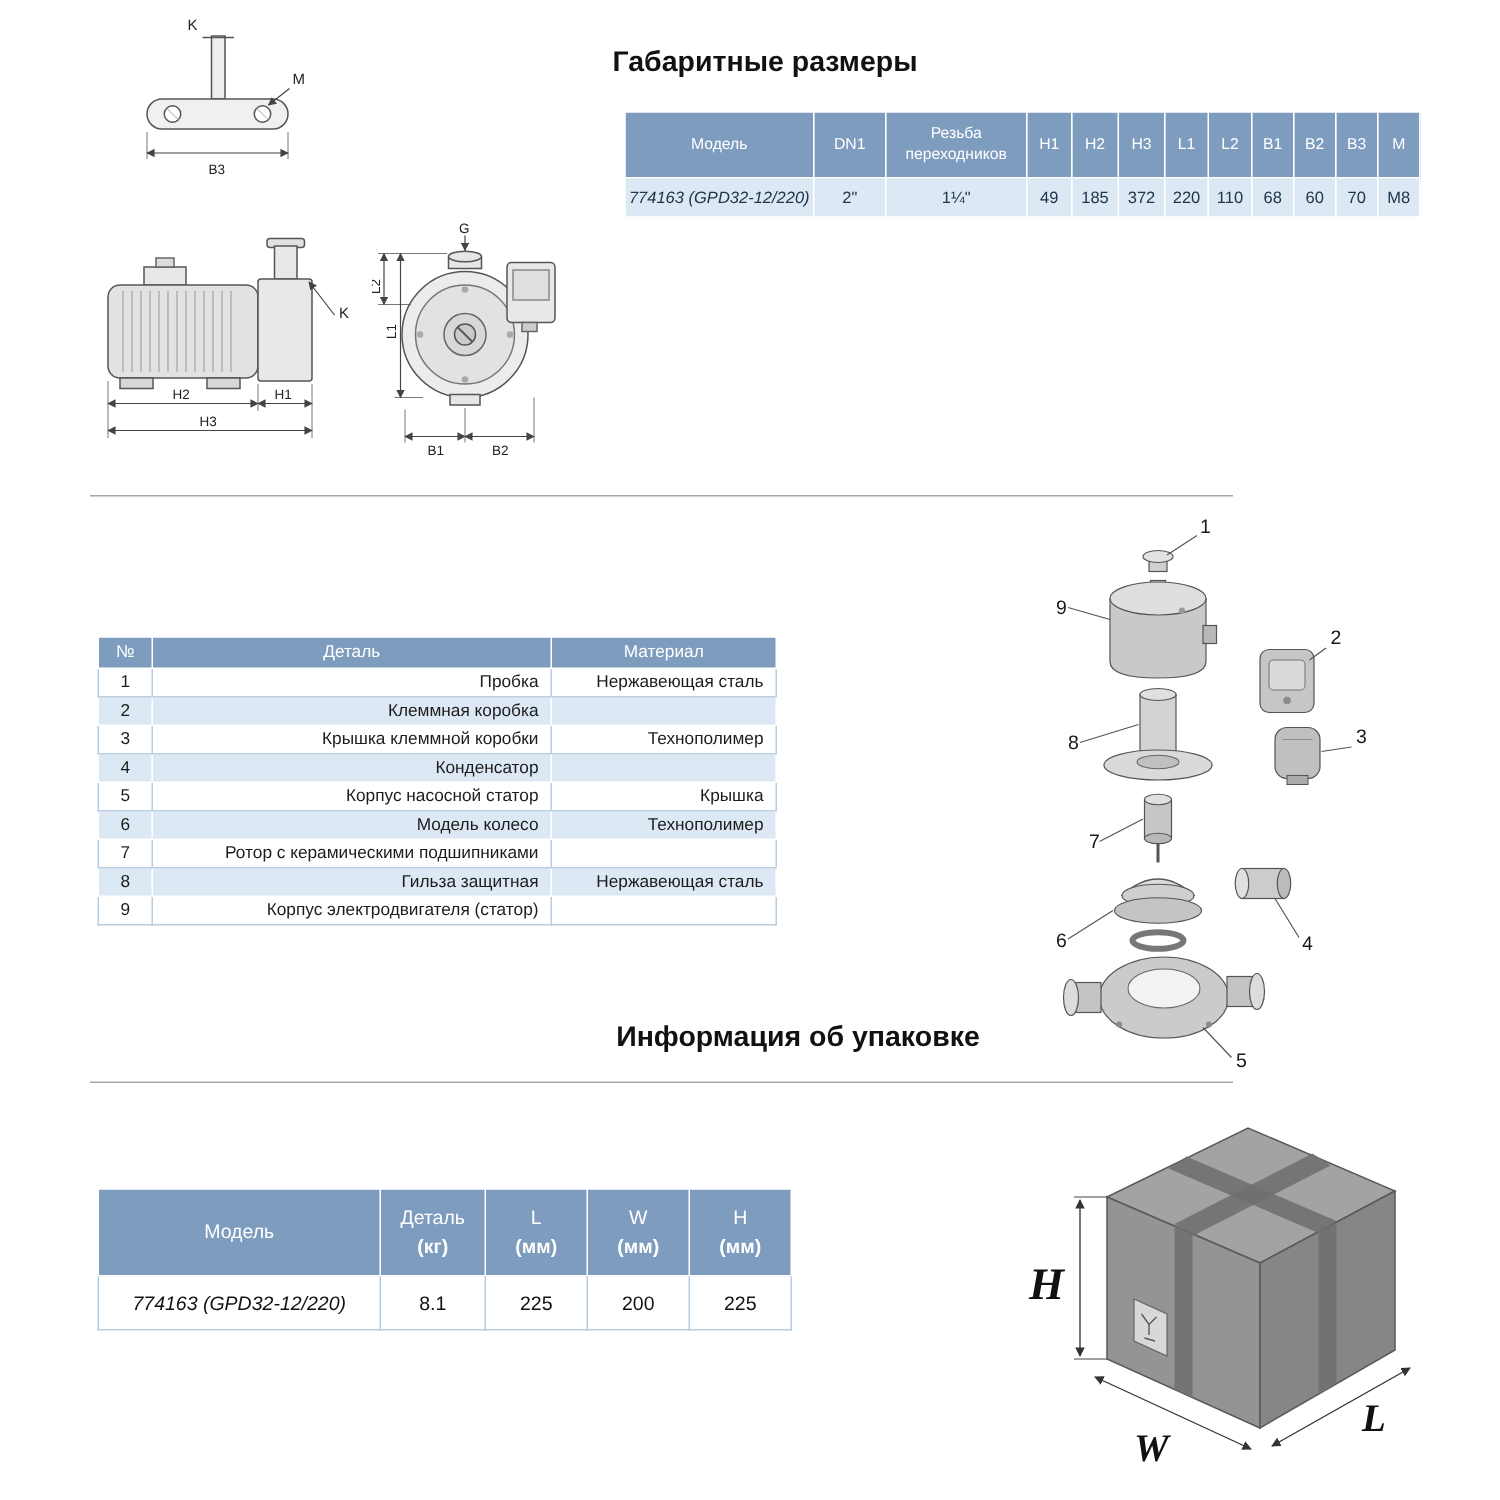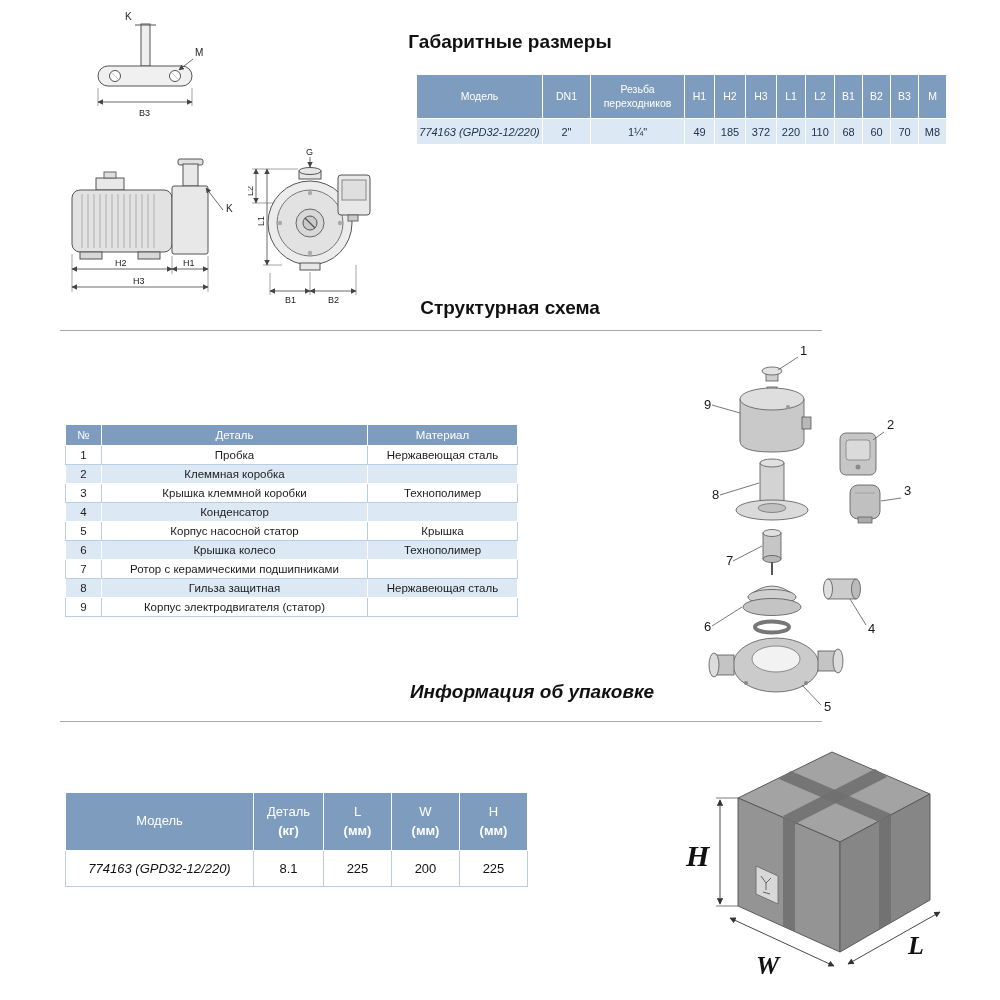--- a/index.html
+++ b/index.html
@@ -30,21 +30,21 @@
   }
 
   
   .parts-table { table-layout: fixed; width: 452px; font-size: 11.5px; }
   .parts-table th {
     background: var(--header-bg, #7E9CBE); color: #fff; font-weight: normal;
     border: 1px solid #fff; height: 21px; padding: 2px 6px; text-align: center;
   }
   .parts-table td {
     border: 1px solid var(--grid-line, #B9CEE0); background: #fff; color: #1c1c1c;
-    height: 19px; padding: 1px 8px; text-align: center; vertical-align: middle;
+    height: 19px; padding: 1px 8px; text-align: right; vertical-align: middle;
   }
   .parts-table td.num { text-align: center; padding: 1px 2px; }
   .parts-table tr.alt td { background: var(--row-alt-bg, #DCE8F4); border-color: #fff; }
 
   
   .pack-table { table-layout: fixed; width: 462px; font-size: 13px; }
   .pack-table th {
     background: var(--header-bg, #7E9CBE); color: #fff; font-weight: normal;
     border: 1px solid #fff; height: 58px; text-align: center; vertical-align: middle;
     line-height: 1.45; padding: 2px;
@@ -198,21 +198,20 @@
     <text transform="rotate(-90 16 76)" x="16" y="76" class="dim-label" text-anchor="middle">L1</text>
     <line x1="22" y1="128" x2="22" y2="150" stroke="#666" stroke-width="0.6"></line>
     <line x1="62" y1="127" x2="62" y2="150" stroke="#666" stroke-width="0.6"></line>
     <line x1="108" y1="120" x2="108" y2="150" stroke="#666" stroke-width="0.6"></line>
     <line x1="22" y1="146" x2="62" y2="146" stroke="#444" stroke-width="0.8" marker-start="url(#m-fv)" marker-end="url(#m-fv)"></line>
     <line x1="62" y1="146" x2="108" y2="146" stroke="#444" stroke-width="0.8" marker-start="url(#m-fv)" marker-end="url(#m-fv)"></line>
     <text x="37" y="158" class="dim-label">B1</text>
     <text x="80" y="158" class="dim-label">B2</text>
   </svg>
 
-  <h2 class="abs title" style="left:300px; top:297px; width:420px;">Структурная схема</h2>
   <div class="abs divider" style="left:60px; top:330px; width:762px;"></div>
 
   <table class="abs parts-table" style="left:65px; top:424px;">
     <colgroup>
         <col style="width:36px">
         <col style="width:266px">
         <col style="width:150px">
       </colgroup>
     <thead>
       <tr>
@@ -242,21 +241,21 @@
         <td>Конденсатор</td>
         <td></td>
       </tr>
       <tr>
         <td class="num">5</td>
         <td>Корпус насосной статор</td>
         <td>Крышка</td>
       </tr>
       <tr class="alt">
         <td class="num">6</td>
-        <td>Крышка колесо</td>
+        <td>Модель колесо</td>
         <td>Технополимер</td>
       </tr>
       <tr>
         <td class="num">7</td>
         <td>Ротор с керамическими подшипниками</td>
         <td></td>
       </tr>
       <tr class="alt">
         <td class="num">8</td>
         <td>Гильза защитная</td>
@@ -368,21 +367,21 @@
     <g>
       <text x="14" y="298" class="callout">6</text>
       <line x1="22" y1="293" x2="52" y2="274" stroke="#555" stroke-width="0.8"></line>
     </g>
     <g>
       <text x="134" y="378" class="callout">5</text>
       <line x1="131" y1="372" x2="112" y2="352" stroke="#555" stroke-width="0.8"></line>
     </g>
   </svg>
 
-  <h2 class="abs title" style="left:322px; top:681px; width:420px;font-style:italic;">Информация об упаковке</h2>
+  <h2 class="abs title" style="left:322px; top:681px; width:420px;">Информация об упаковке</h2>
   <div class="abs divider" style="left:60px; top:721px; width:762px;"></div>
 
   <table class="abs pack-table" style="left:65px; top:792px;">
     <colgroup>
         <col style="width:188px">
         <col style="width:70px">
         <col style="width:68px">
         <col style="width:68px">
         <col style="width:68px">
       </colgroup>

